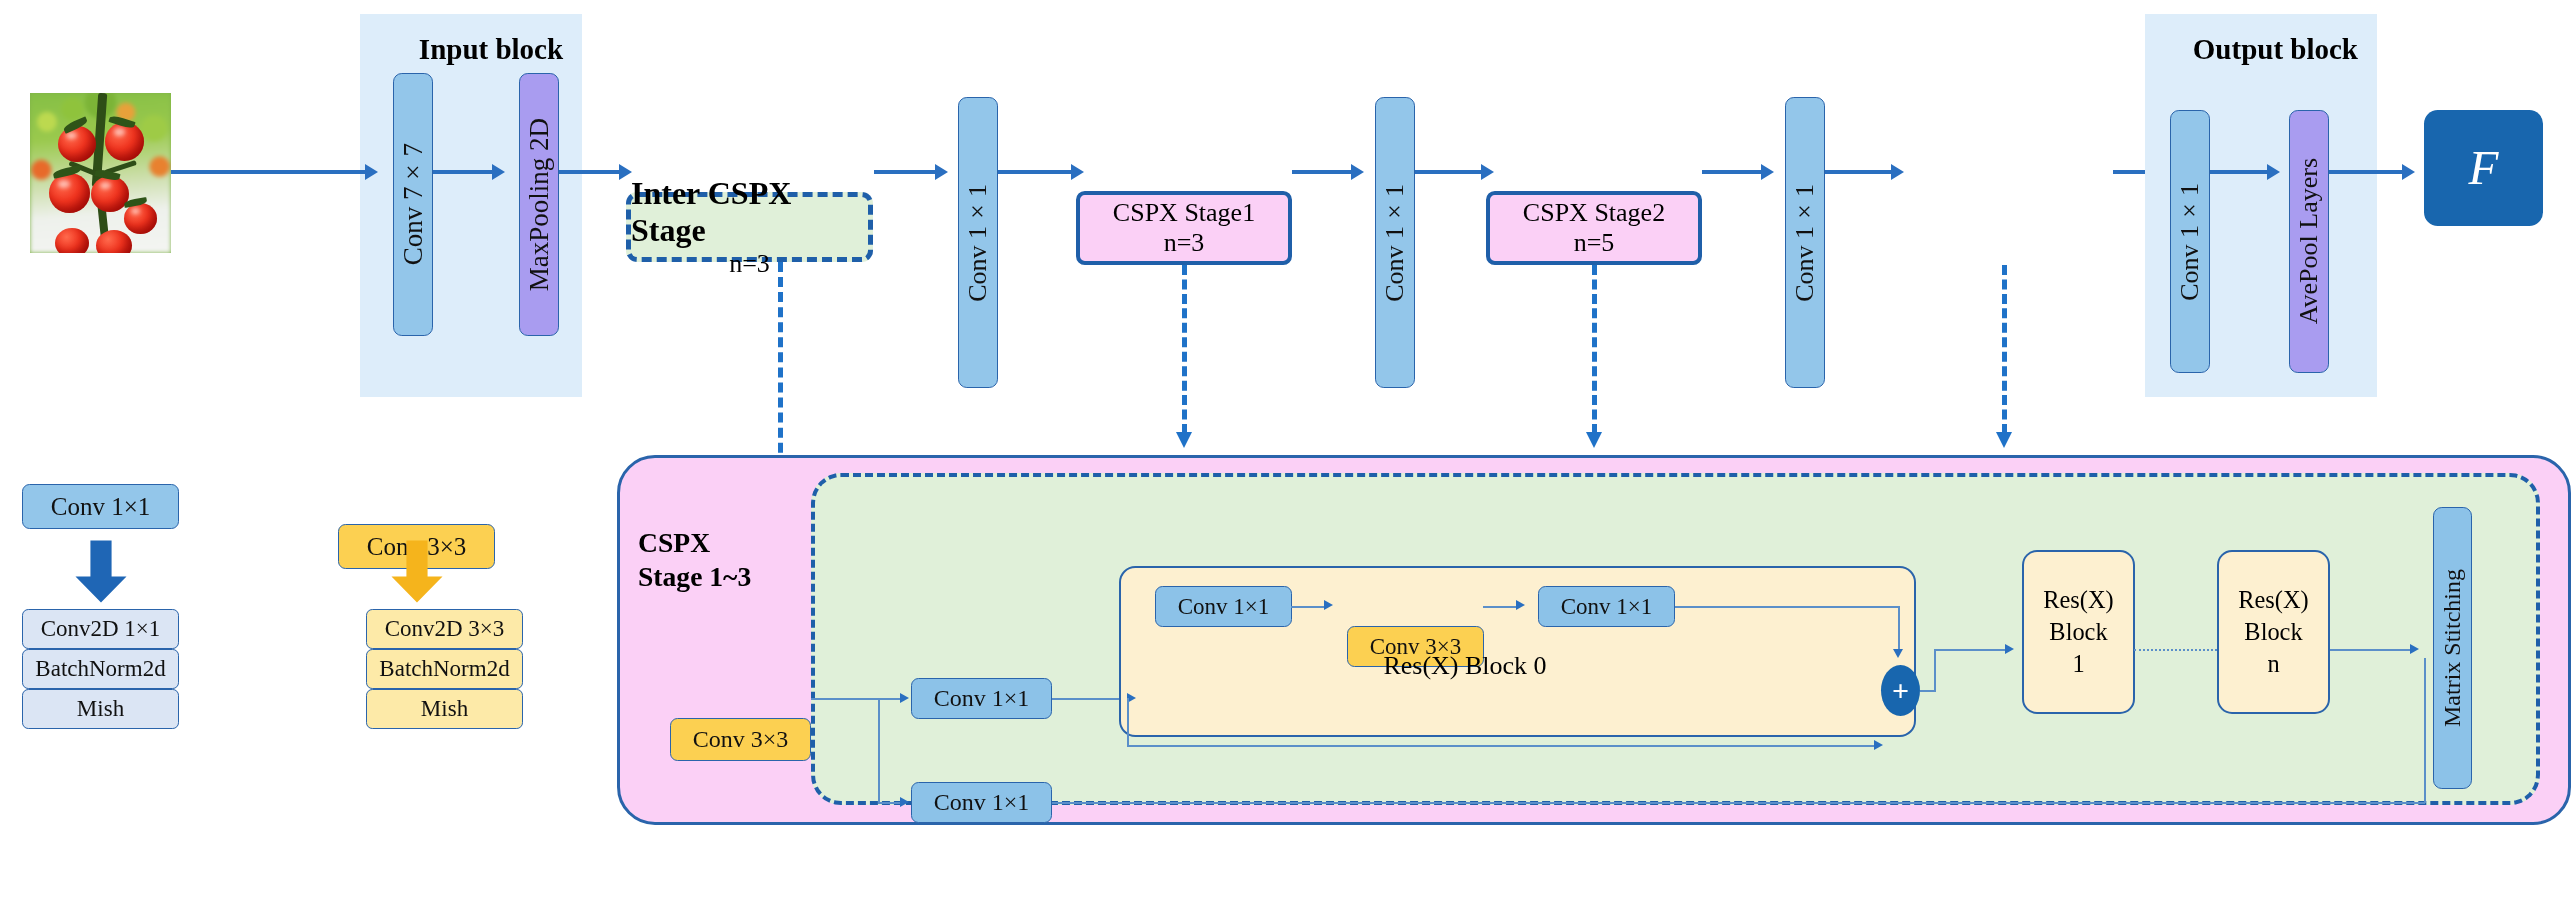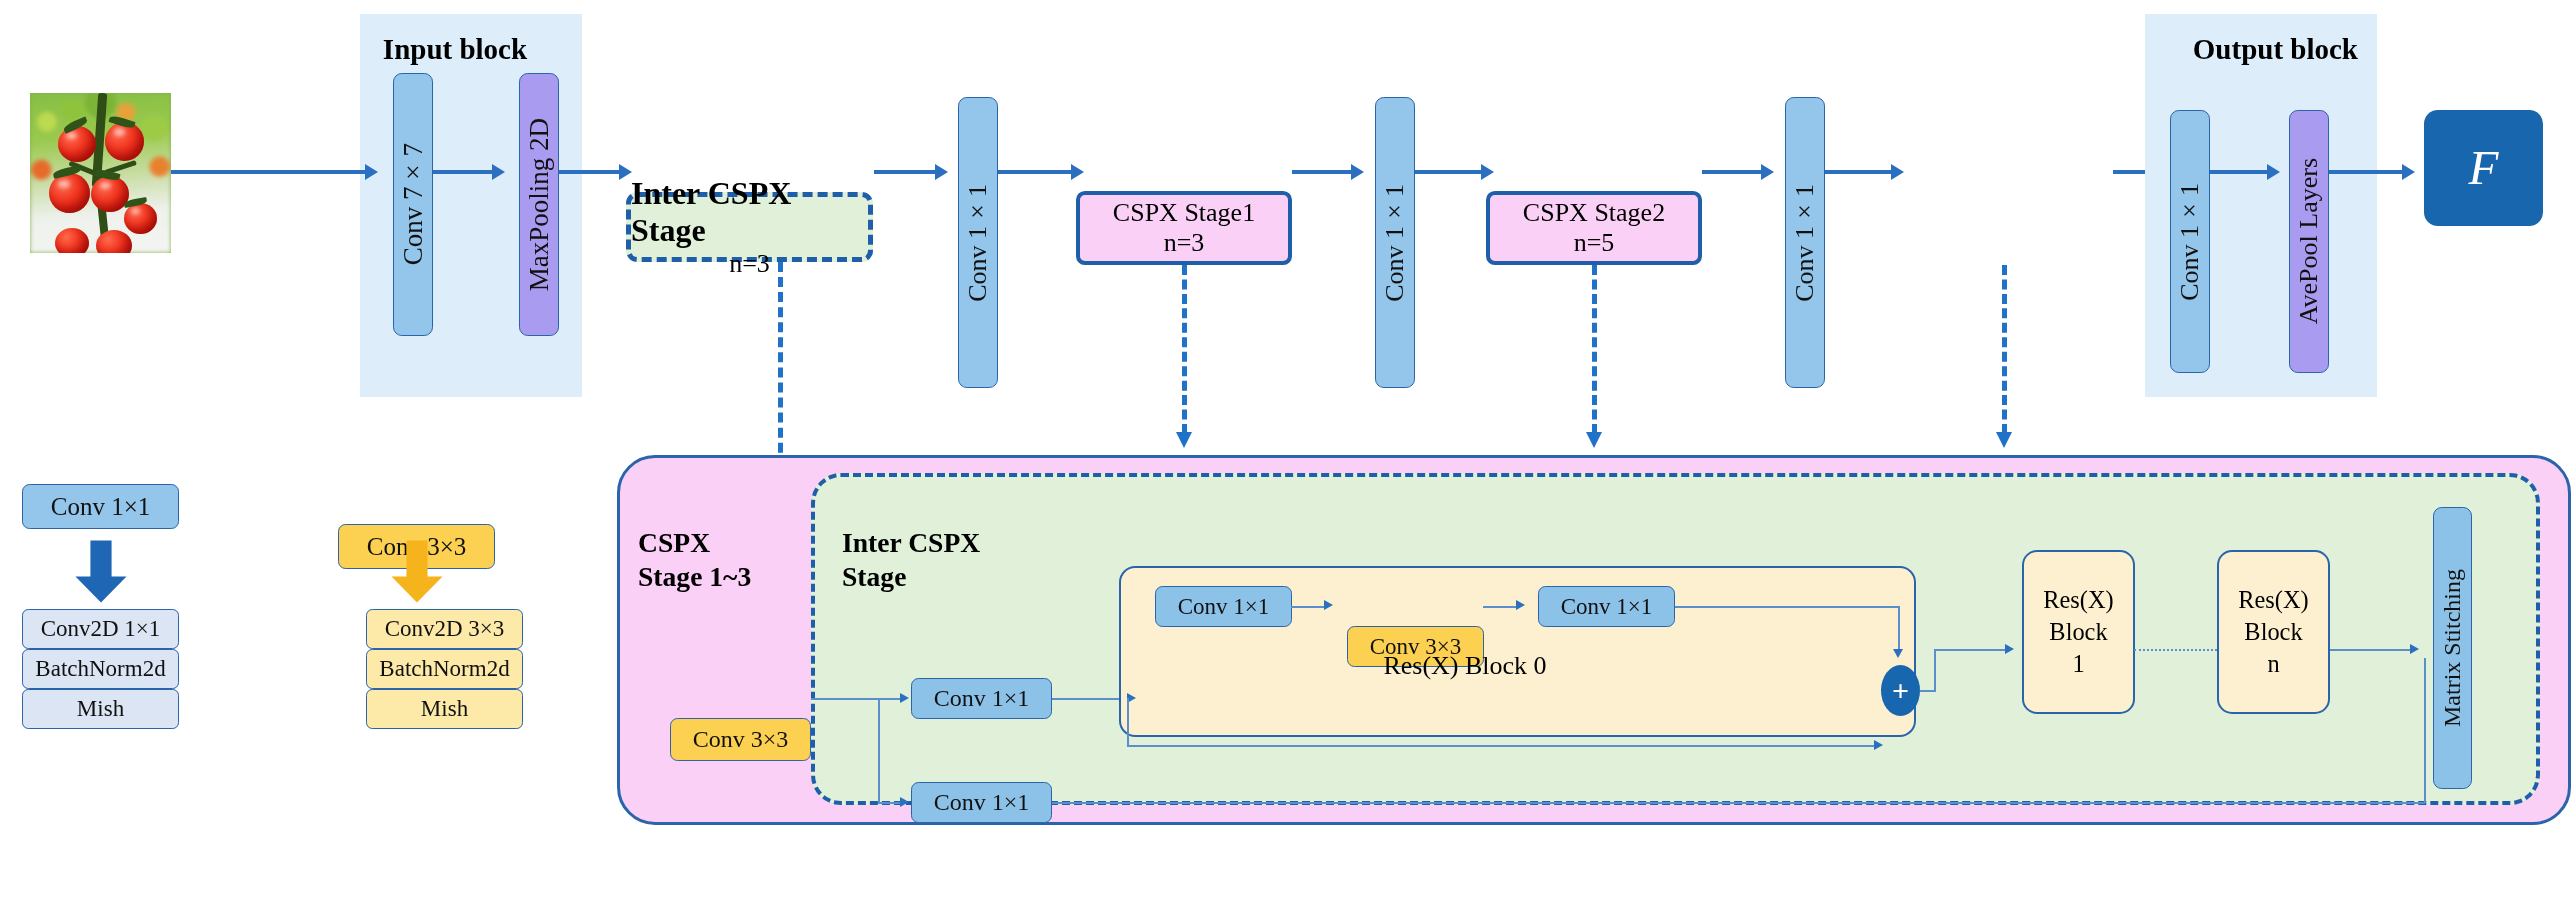--- a/index.html
+++ b/index.html
@@ -73,21 +73,21 @@
   .tomhl{position:absolute;border-radius:50%;background:rgba(255,255,255,.55);filter:blur(1.9px);}
   .stem{position:absolute;background:#2e4d17;border-radius:2.5px;}
   .sepal{position:absolute;background:#2f5418;border-radius:50% 6% 50% 6%;}
 </style>
 </head>
 <body>
 
 <div id="canvas">
 
   <div class="abs panel-light" style="left:360px;top:13.8px;width:222px;height:383px;"></div>
-  <div class="abs title" style="left:344px;top:33px;width:222px;text-align:center;font-size:29px;">Input block</div>
+  <div class="abs title" style="left:380px;top:33px;width:222px;text-align:center;font-size:29px;">Input block</div>
 
   <div class="photo" style="left:30px;top:93px;width:141px;height:160px;">
     <div class="bg"></div>
     <div class="stem" style="left:65px;top:0px;width:8.8px;height:94px;transform:rotate(4deg);"></div>
     <div class="stem" style="left:68px;top:75px;width:7.5px;height:85px;transform:rotate(-6deg);"></div>
     <div class="stem" style="left:38px;top:74px;width:35px;height:5px;transform:rotate(22deg);"></div>
     <div class="stem" style="left:74px;top:72px;width:33px;height:5px;transform:rotate(-18deg);"></div>
     <div class="tom" style="left:28px;top:33px;width:38px;height:36px;"></div>
     <div class="tomhl" style="left:36px;top:39px;width:10.6px;height:6.9px;"></div>
     <div class="tom" style="left:75px;top:29px;width:39px;height:39px;"></div>
@@ -236,24 +236,20 @@
     <div>CSPX</div>
     <div>Stage 1~3</div>
   </div>
 
   <div class="box b-yellow" style="left:670px;top:678px;width:141px;height:43px;border-radius:7.5px;">
     <span style="font-size:24px;">Conv 3×3</span>
   </div>
 
   <div class="abs panel-green-dashed" style="left:811px;top:473px;width:1729px;height:332px;"></div>
 
-  <div class="abs title" style="left:842px;top:526px;width:207px;text-align:left;font-size:27.6px;line-height:1.25;">
-    <div>Inter CSPX</div>
-    <div>Stage</div>
-  </div>
 
   <div class="thin-h" style="left:811px;top:698px;width:69px;"></div>
   <div class="thin-v" style="left:878px;top:698px;height:105px;"></div>
   <div class="thin-h" style="left:878px;top:802px;width:24px;"></div>
   <div class="thin-ahead-r" style="left:900px;top:797px;"></div>
   <div class="thin-h" style="left:878px;top:698px;width:24px;"></div>
   <div class="thin-ahead-r" style="left:900px;top:693px;"></div>
 
   <div class="box b-lightblue2" style="left:911px;top:678px;width:141px;height:41px;border-radius:7.5px;">
     <span style="font-size:24px;">Conv 1×1</span>

